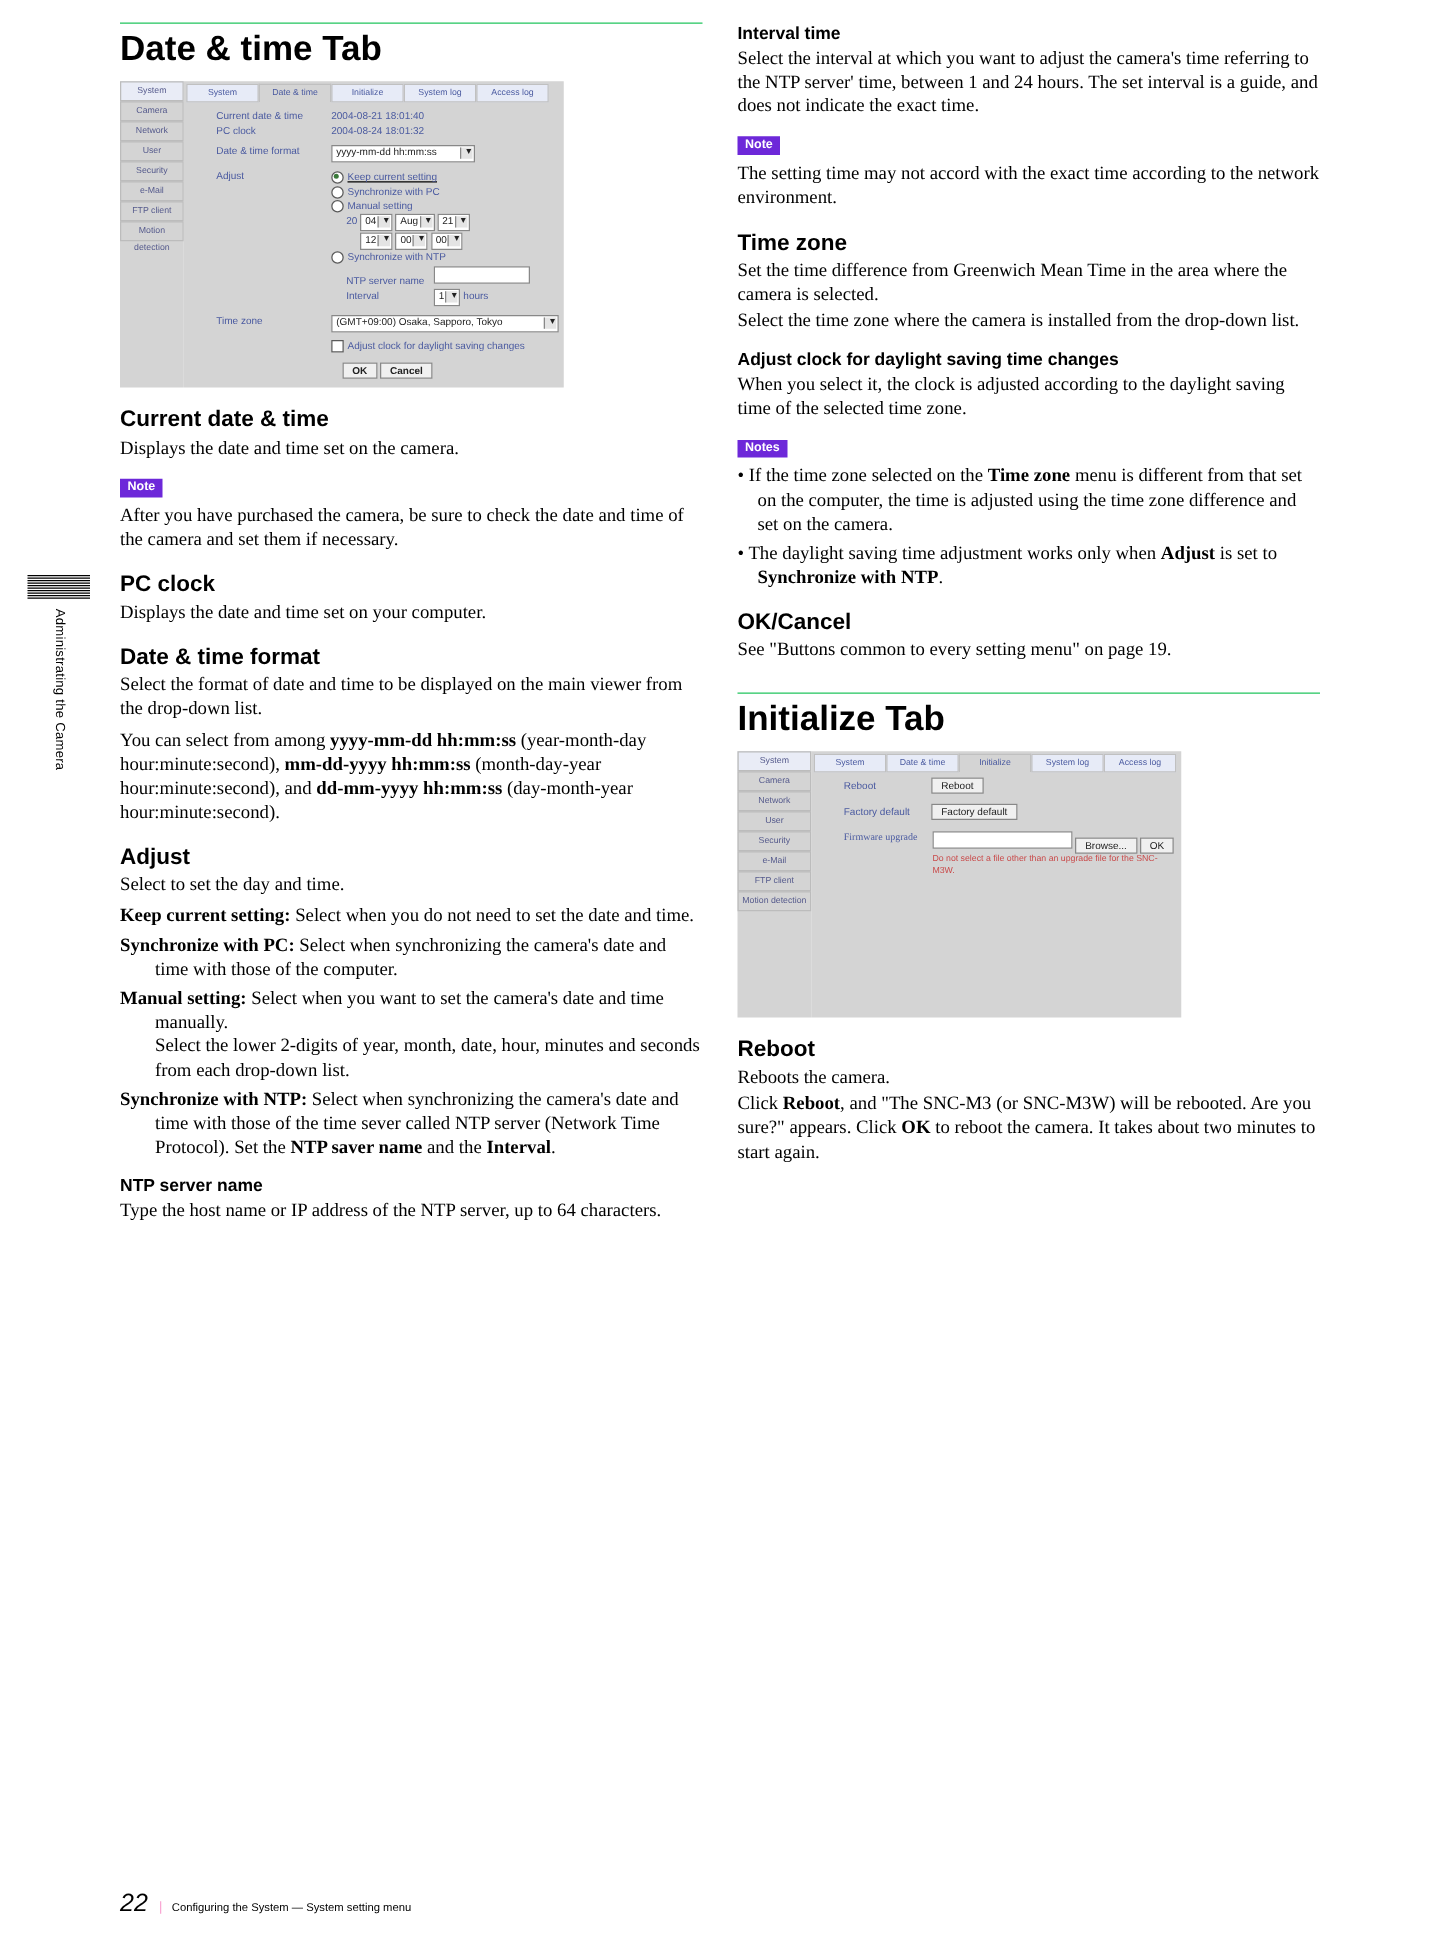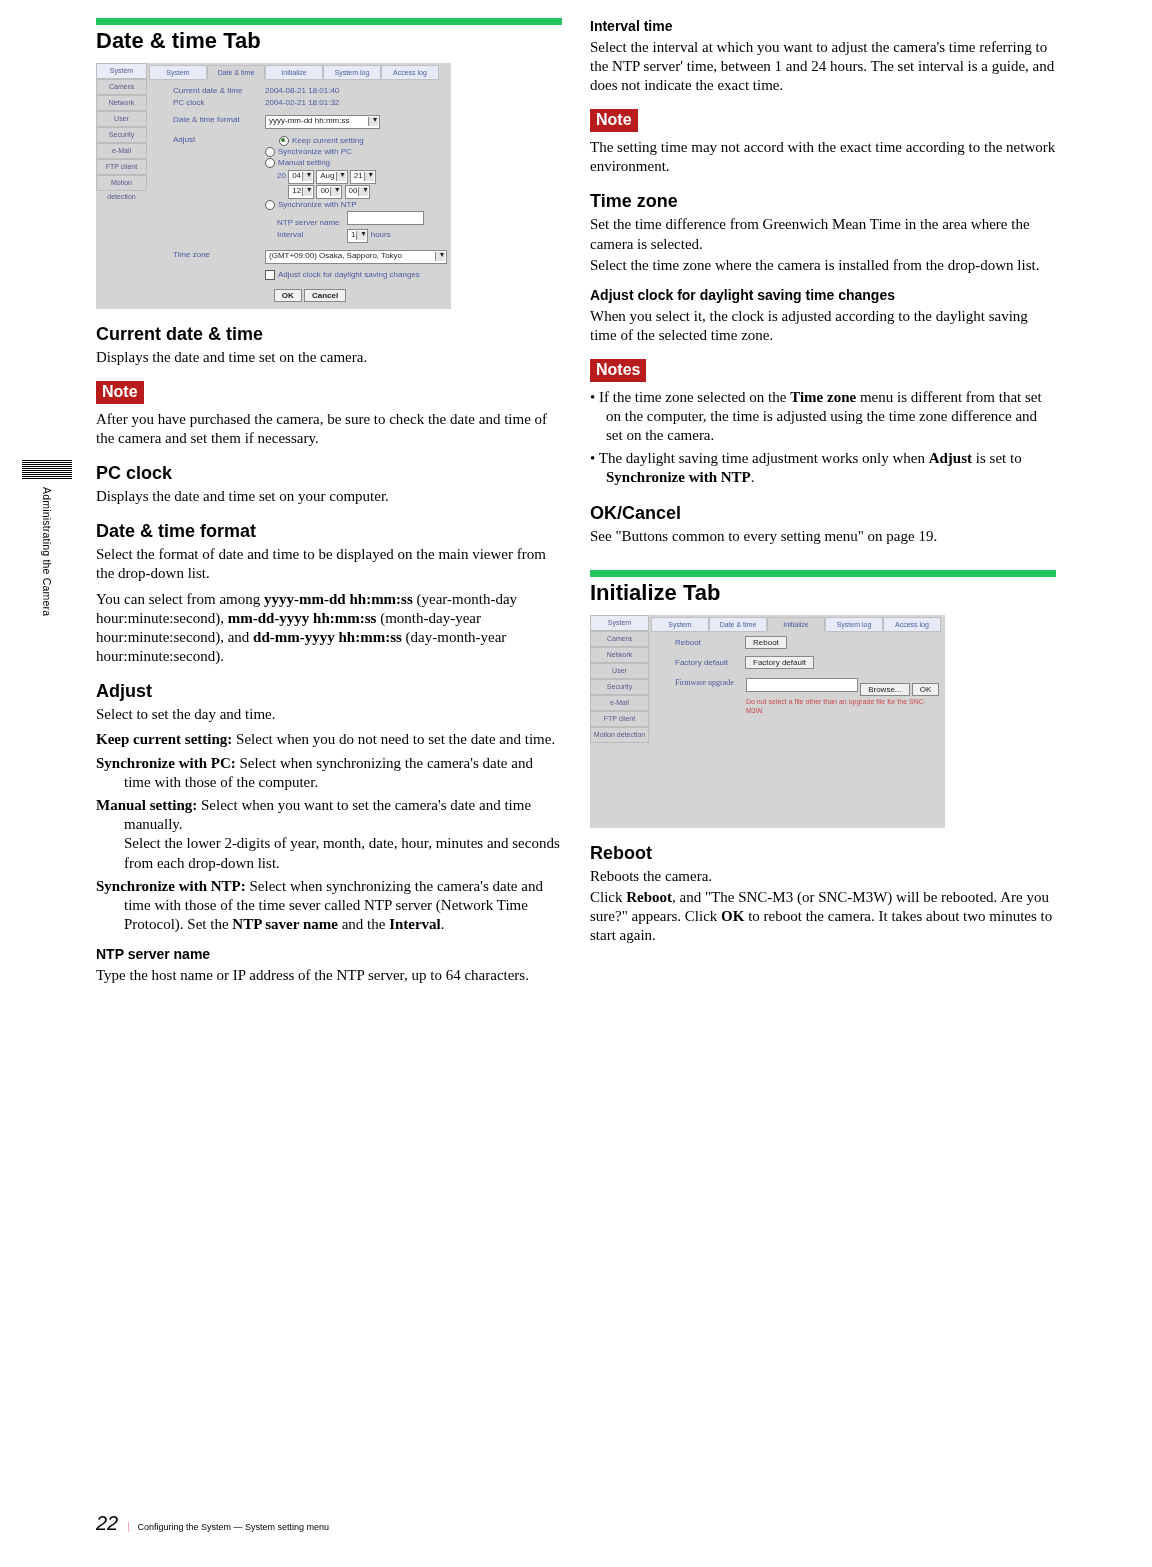--- a/index.html
+++ b/index.html
@@ -20,46 +20,46 @@
   .columns {
     display: flex;
     gap: 28px;
   }
   .col {
     flex: 1;
     min-width: 0;
   }
   h1.tab-title {
     font-family: Arial, Helvetica, sans-serif;
-    font-size: 22px;
+    font-size: 28px;
     font-weight: bold;
     margin: 0 0 8px 0;
-    border-top: 7px solid #22c55e;
+    border-top: 1px solid #22c55e;
     padding-top: 2px;
   }
   h2.section {
     font-family: Arial, Helvetica, sans-serif;
     font-size: 18px;
     font-weight: bold;
     margin: 14px 0 2px 0;
   }
   h3.subsection {
     font-family: Arial, Helvetica, sans-serif;
     font-size: 14px;
     font-weight: bold;
     margin: 12px 0 2px 0;
   }
   p { margin: 2px 0 6px 0; }
   .note-label {
     display: inline-block;
-    background: #b91c1c;
+    background: #6d28d9;
     color: #fff;
     font-family: Arial, Helvetica, sans-serif;
     font-weight: bold;
-    font-size: 16px;
+    font-size: 10px;
     padding: 1px 6px;
     margin: 8px 0 4px 0;
   }
   
   .shot {
     width: 355px;
     border: 0;
     font-family: Verdana, Arial, sans-serif;
     font-size: 8px;
     display: flex;
@@ -241,30 +241,30 @@
       <div class="inner-tab">Initialize</div>
       <div class="inner-tab">System log</div>
       <div class="inner-tab">Access log</div>
     </div>
     <div class="row">
               <div class="lbl">Current date &amp; time</div>
               <div class="val">2004-08-21  18:01:40</div>
             </div>
     <div class="row">
               <div class="lbl">PC clock</div>
-              <div class="val">2004-02-21  18:01:32</div>
+              <div class="val">2004-08-24  18:01:32</div>
             </div>
     <div class="row" style="margin-top:6px;">
               <div class="lbl">Date &amp; time format</div>
               <div><span class="sel" style="width:98px;">yyyy-mm-dd hh:mm:ss</span></div>
             </div>
     <div class="row" style="margin-top:6px;">
               <div class="lbl">Adjust</div>
       <div>
-        <div style="margin:1px 14px;"><span class="radio checked"></span><span class="val">Keep current setting</span></div>
+        <div style="margin:1px 0;text-decoration:underline;"><span class="radio checked"></span><span class="val">Keep current setting</span></div>
         <div style="margin:1px 0;"><span class="radio"></span><span class="val">Synchronize with PC</span></div>
         <div style="margin:1px 0;"><span class="radio"></span><span class="val">Manual setting</span></div>
         <div style="margin:1px 0 1px 12px;">
           <span class="val">20</span>
           <span class="sel">04</span>
           <span class="sel">Aug</span>
           <span class="sel">21</span>
         </div>
         <div style="margin:1px 0 1px 12px;">
           <span style="display:inline-block;width:9px;"></span>

